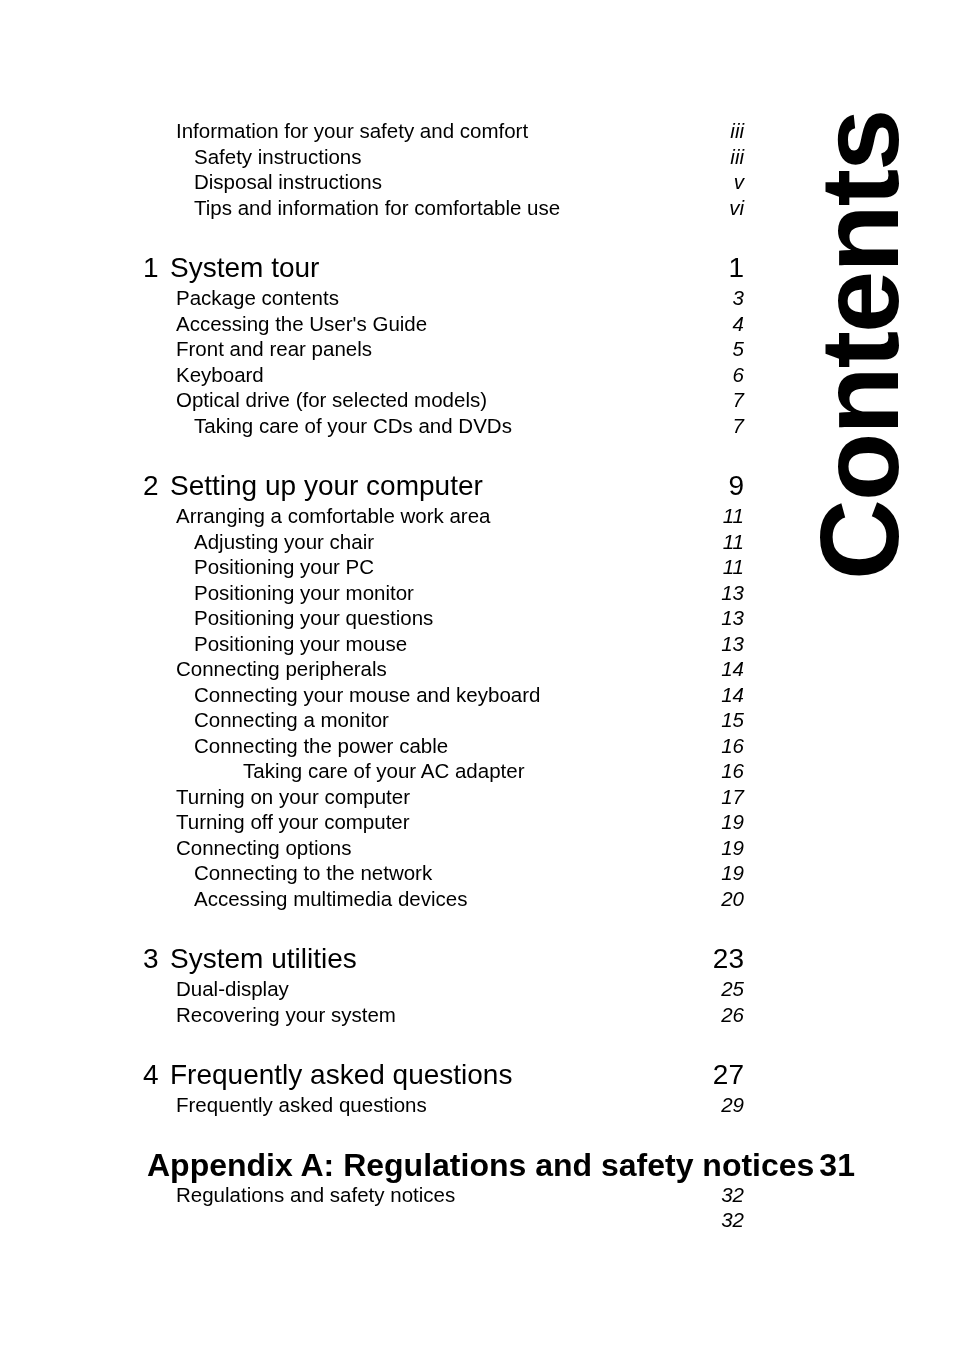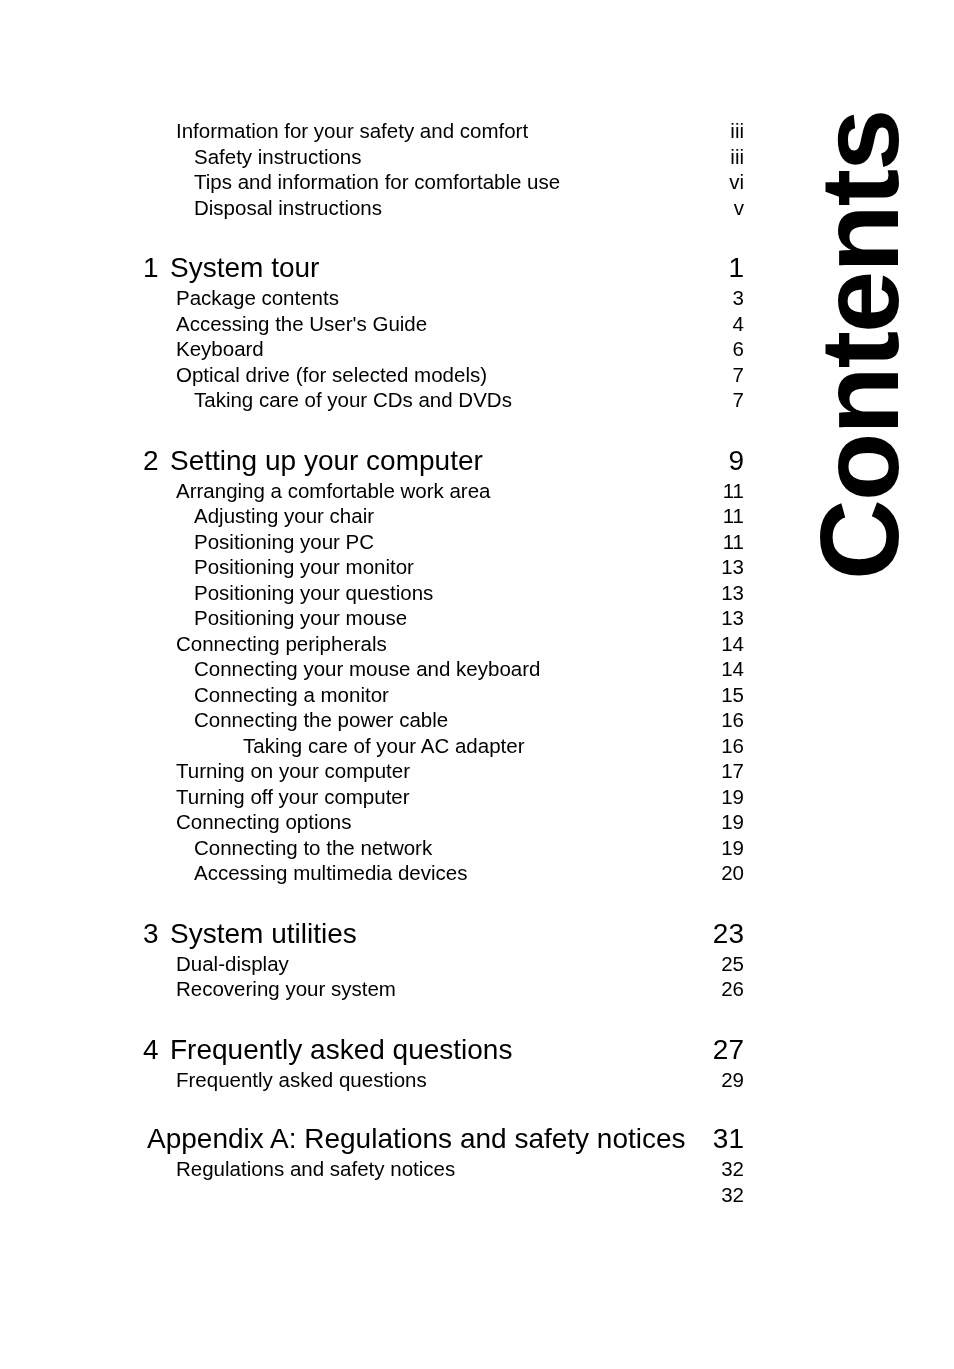--- a/index.html
+++ b/index.html
@@ -68,21 +68,21 @@
     text-align: right;
     white-space: nowrap;
   }
 
   
   .toc-row.entry {
     font-size: 20.5px;
     line-height: 25.5px;
     font-weight: 400;
   }
-  .toc-row.entry .toc-page { min-width: 26px; }
+  .toc-row.entry .toc-page { min-width: 26px; font-style: italic; }
 
   .lvl0 { padding-left: 33px; gap: 16px; }
   .lvl1 { padding-left: 51px; }
   .lvl2 { padding-left: 100px; }
 
   
   .toc-row.chapter {
     font-size: 28px;
     line-height: 34px;
     font-weight: 400;
@@ -92,23 +92,23 @@
     flex: 0 0 auto;
     width: 27px;
     text-align: left;
     white-space: nowrap;
   }
   .toc-row.chapter .toc-label { }
   .toc-row.chapter .toc-page { min-width: 30px; }
 
   
   .toc-row.appendix {
-    font-size: 28px;
+    font-size: 32px;
     line-height: 34px;
-    font-weight: 400;
+    font-weight: 700;
     padding-left: 4px;
   }
   .toc-row.appendix .toc-spacer { min-width: 5px; flex: 1 1 auto; }
   .toc-row.appendix .toc-page { min-width: 0; }
 
   
   .gap-before { margin-top: 31px; }
   .gap-before-sm { margin-top: 30px; }
 </style>
 </head>
@@ -125,28 +125,28 @@
         <span class="toc-label">Information for your safety and comfort</span>
         <span class="toc-spacer"></span>
         <span class="toc-page">iii</span>
       </div>
       <div class="toc-row entry lvl1">
         <span class="toc-label">Safety instructions</span>
         <span class="toc-spacer"></span>
         <span class="toc-page">iii</span>
       </div>
       <div class="toc-row entry lvl1">
+        <span class="toc-label">Disposal instructions</span>
+        <span class="toc-spacer"></span>
+        <span class="toc-page">v</span>
+      </div>
+      <div class="toc-row entry lvl1">
         <span class="toc-label">Tips and information for comfortable use</span>
         <span class="toc-spacer"></span>
         <span class="toc-page">vi</span>
-      </div>
-      <div class="toc-row entry lvl1">
-        <span class="toc-label">Disposal instructions</span>
-        <span class="toc-spacer"></span>
-        <span class="toc-page">v</span>
       </div>
     </div>
 
   <div id="chapters-block">
       <div class="toc-row chapter gap-before">
         <span class="chap-num">1</span>
         <span class="toc-label">System tour</span>
         <span class="toc-spacer"></span>
         <span class="toc-page">1</span>
       </div>
@@ -154,20 +154,25 @@
         <span class="toc-label">Package contents</span>
         <span class="toc-spacer"></span>
         <span class="toc-page">3</span>
       </div>
       <div class="toc-row entry lvl0">
         <span class="toc-label">Accessing the User's Guide</span>
         <span class="toc-spacer"></span>
         <span class="toc-page">4</span>
       </div>
       <div class="toc-row entry lvl0">
+        <span class="toc-label">Front and rear panels</span>
+        <span class="toc-spacer"></span>
+        <span class="toc-page">5</span>
+      </div>
+      <div class="toc-row entry lvl0">
         <span class="toc-label">Keyboard</span>
         <span class="toc-spacer"></span>
         <span class="toc-page">6</span>
       </div>
       <div class="toc-row entry lvl0">
         <span class="toc-label">Optical drive (for selected models)</span>
         <span class="toc-spacer"></span>
         <span class="toc-page">7</span>
       </div>
       <div class="toc-row entry lvl1">

